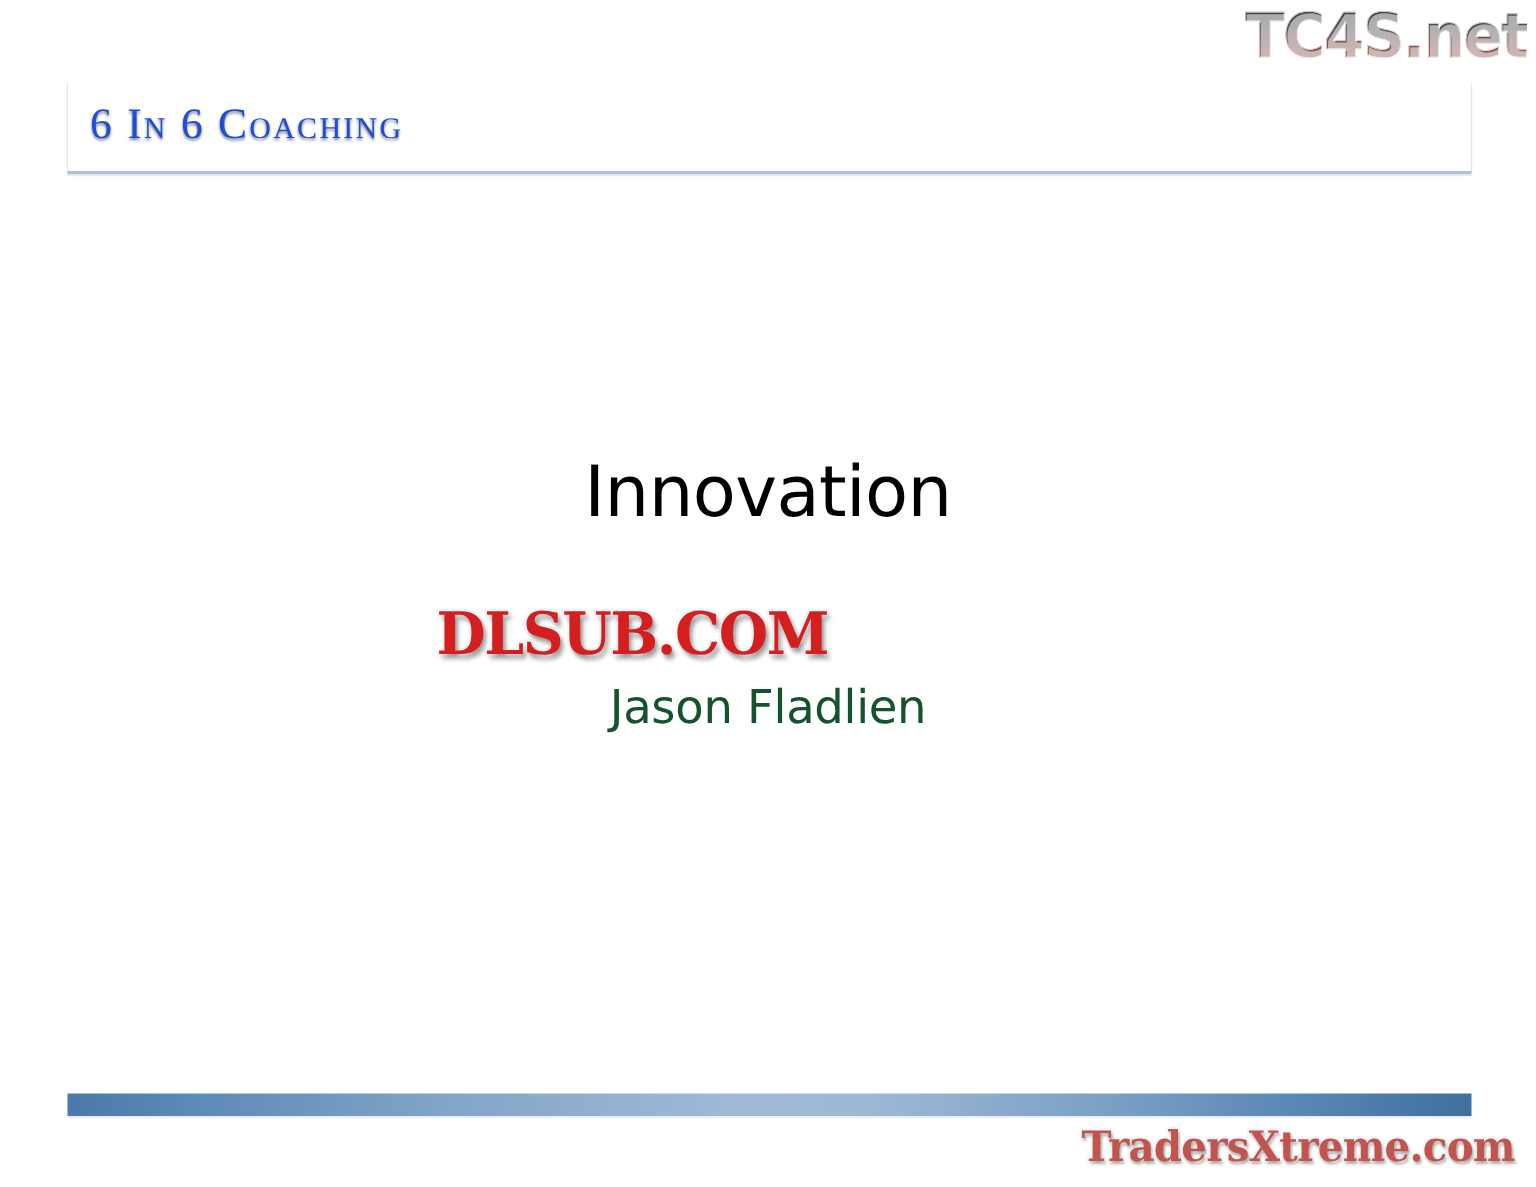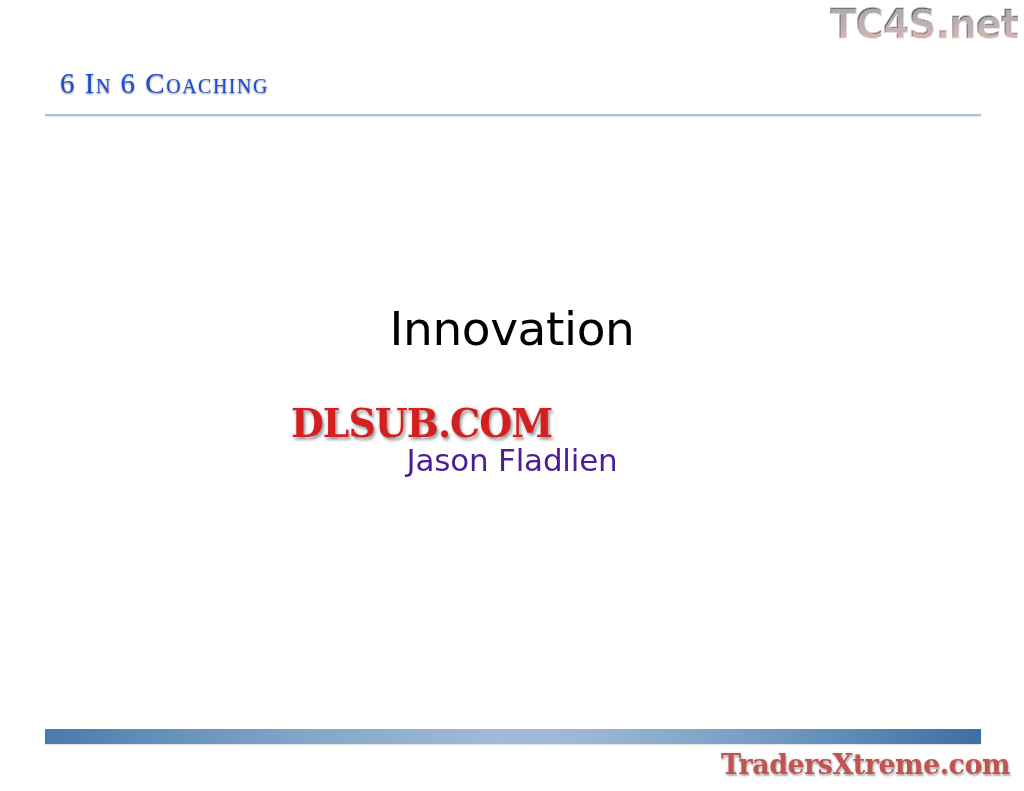--- a/index.html
+++ b/index.html
@@ -93,27 +93,27 @@
     font-size: 47px;
     font-weight: 400;
     color: #000000;
     line-height: 58px;
     margin: 0;
     letter-spacing: -0.4px;
   }
   .slide-subtitle {
     position: absolute;
     left: 0;
-    top: 440px;
+    top: 452px;
     width: 1024px;
     text-align: center;
     font-family: "DejaVu Sans", "Liberation Sans", sans-serif;
     font-size: 31px;
     font-weight: 400;
-    color: #4c1d95;
+    color: #14532d;
     line-height: 40px;
     letter-spacing: -0.2px;
   }
 
   
   .dlsub-watermark {
     position: absolute;
     left: 0;
     top: 370px;
     width: 844px;

